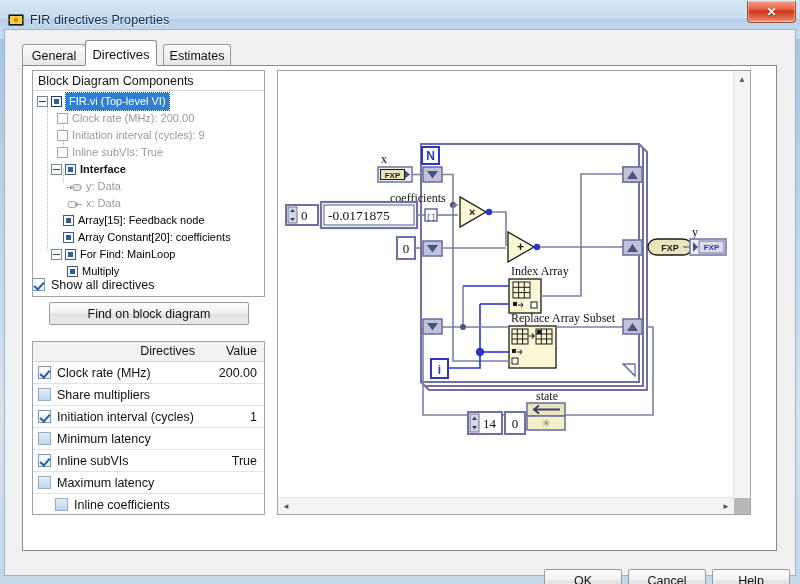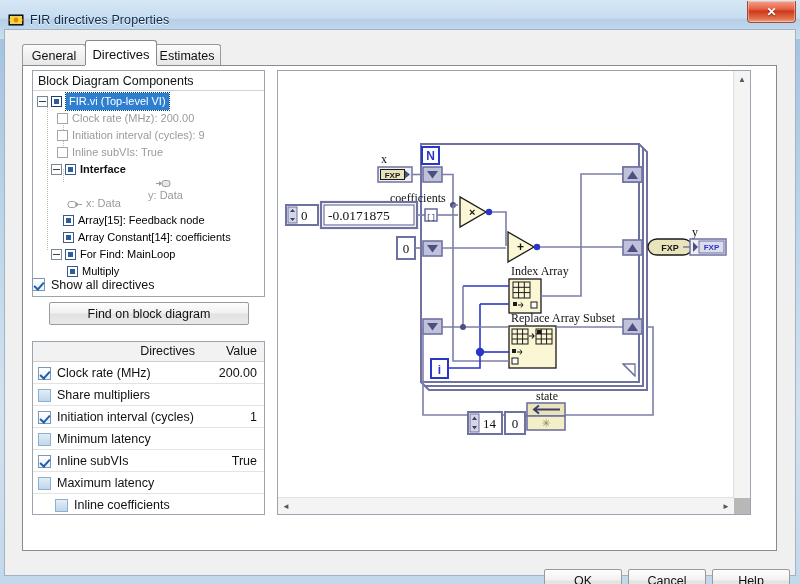--- a/index.html
+++ b/index.html
@@ -150,21 +150,21 @@
   #dir-head {
     display: flex; height: 19px; background: #f2f2f2;
     border-bottom: 1px solid #cfcfcf; font-size: 12.5px; color: #111;
   }
   #dir-head .c1 { flex: 1; text-align: right; padding-right: 6px; line-height: 19px; }
   #dir-head .c2 { width: 56px; text-align: right; padding-right: 7px; line-height: 19px; }
   .drow {
     display: flex; align-items: center; height: 21px;
     border-bottom: 1px solid #e3e3e3; font-size: 12.5px; color: #111;
   }
-  .drow .name { flex: 1; display: flex; align-items: flex-end; padding-left: 5px; }
+  .drow .name { flex: 1; display: flex; align-items: flex-start; padding-left: 5px; }
   .drow .name.indent { padding-left: 22px; }
   .drow .val { width: 56px; text-align: right; padding-right: 7px; }
 
   
   #diagrampanel {
     position: absolute; left: 272px; top: 40px; width: 474px; height: 445px;
     border: 1px solid #9aa5b1; background: #fff; box-sizing: border-box;
   }
   #diagram-canvas {
     position: absolute; left: 0; top: 0; width: 456px; height: 427px;
@@ -217,21 +217,21 @@
     </div>
     <div id="title-text">FIR directives Properties</div>
     <div id="close-btn">✕</div>
   </div>
 
   <div id="client">
 
     <div id="tabstrip">
       <div class="tab" style="left:0px;width:64px;">General</div>
       <div class="tab active" style="left:63px;width:72px;">Directives</div>
-      <div class="tab" style="left:131px;width:68px;">Estimates</div>
+      <div class="tab" style="left:141px;width:68px;">Estimates</div>
     </div>
     <div id="tabpanel"></div>
     <div id="tabpanel-mask"></div>
 
     <div id="treebox">
       <div id="tree-header">Block Diagram Components</div>
 
       <div style="position:relative;padding-top:2px;">
 
         <svg width="233" height="180" style="position:absolute;left:0;top:0;pointer-events:none;">
@@ -261,21 +261,21 @@
           <div class="sqico empty"></div>
           <span class="lbl">Inline subVIs: True</span>
         </div>
 
         <div class="tnode bold" style="padding-left:18px;">
           <div class="expander"></div>
           <div class="sqico filled"></div>
           <span class="lbl">Interface</span>
         </div>
 
-        <div class="tnode dim" style="padding-left:34px;flex-direction:column;">
+        <div class="tnode dim" style="padding-left:34px;">
           <span class="ctrlico">
             <svg width="15" height="9" viewBox="0 0 15 9">
               <path d="M0 4.5 L4 4.5" stroke="#9a9a9a" stroke-width="1"></path>
               <path d="M3 2 L6 4.5 L3 7 Z" fill="#9a9a9a"></path>
               <rect x="6" y="1.5" width="8" height="6" rx="2.5" fill="#e8e8e8" stroke="#9a9a9a"></rect>
             </svg>
           </span>
           <span class="lbl">y: Data</span>
         </div>
 
@@ -292,21 +292,21 @@
 
         <div class="tnode" style="padding-left:18px;">
           <div style="width:9px;margin-right:3px;flex:0 0 auto;"></div>
           <div class="sqico filled"></div>
           <span class="lbl">Array[15]: Feedback node</span>
         </div>
 
         <div class="tnode" style="padding-left:18px;">
           <div style="width:9px;margin-right:3px;flex:0 0 auto;"></div>
           <div class="sqico filled"></div>
-          <span class="lbl">Array Constant[14]: coefficients</span>
+          <span class="lbl">Array Constant[20]: coefficients</span>
         </div>
 
         <div class="tnode" style="padding-left:18px;">
           <div class="expander"></div>
           <div class="sqico filled"></div>
           <span class="lbl">For Find: MainLoop</span>
         </div>
 
         <div class="tnode" style="padding-left:34px;">
           <div class="sqico filled"></div>

